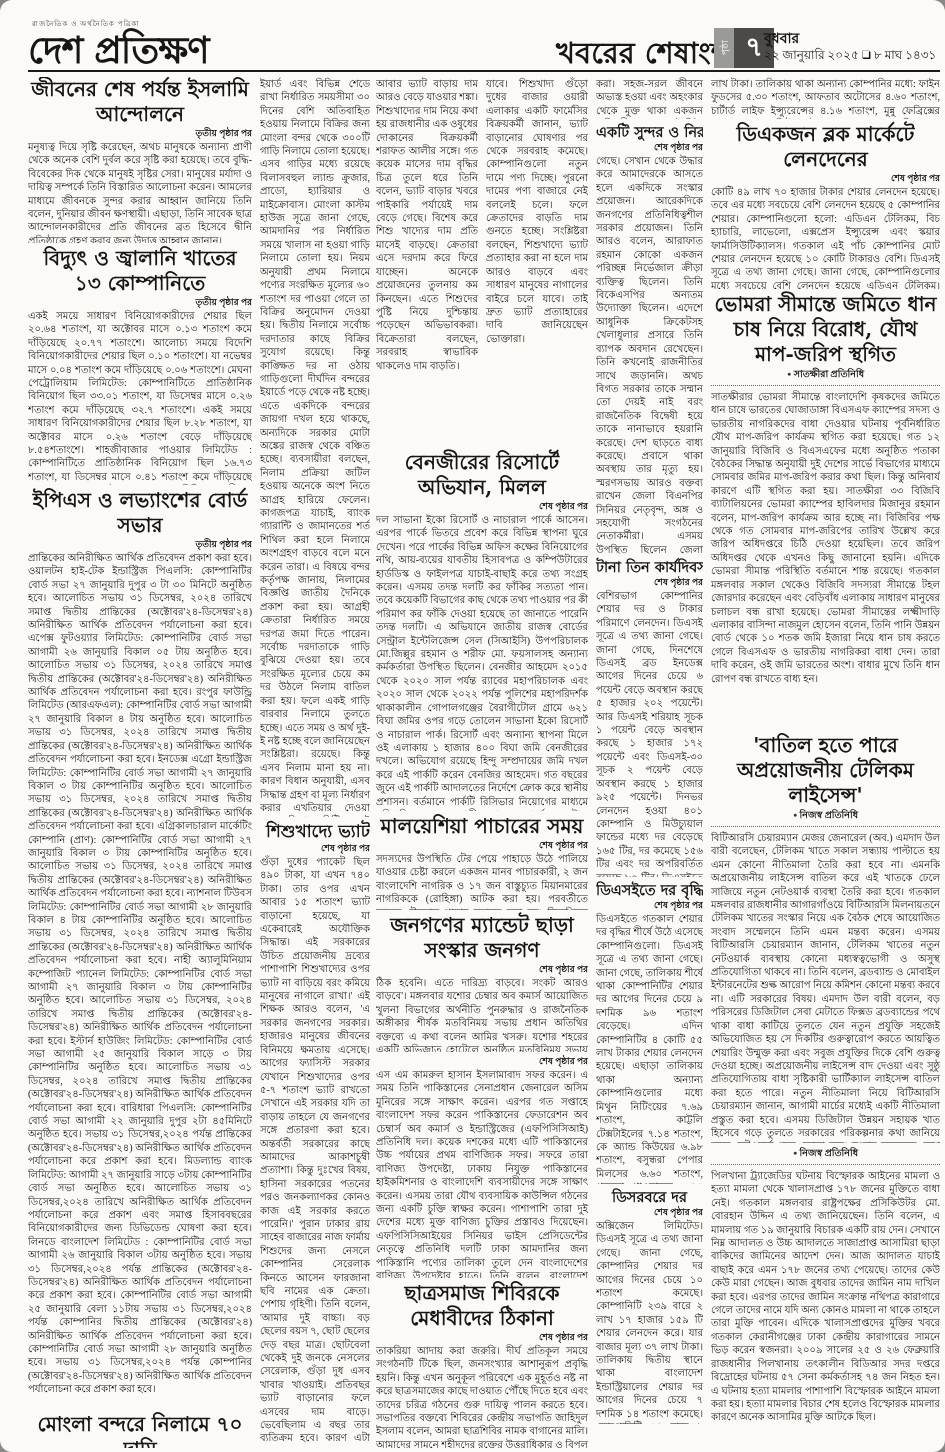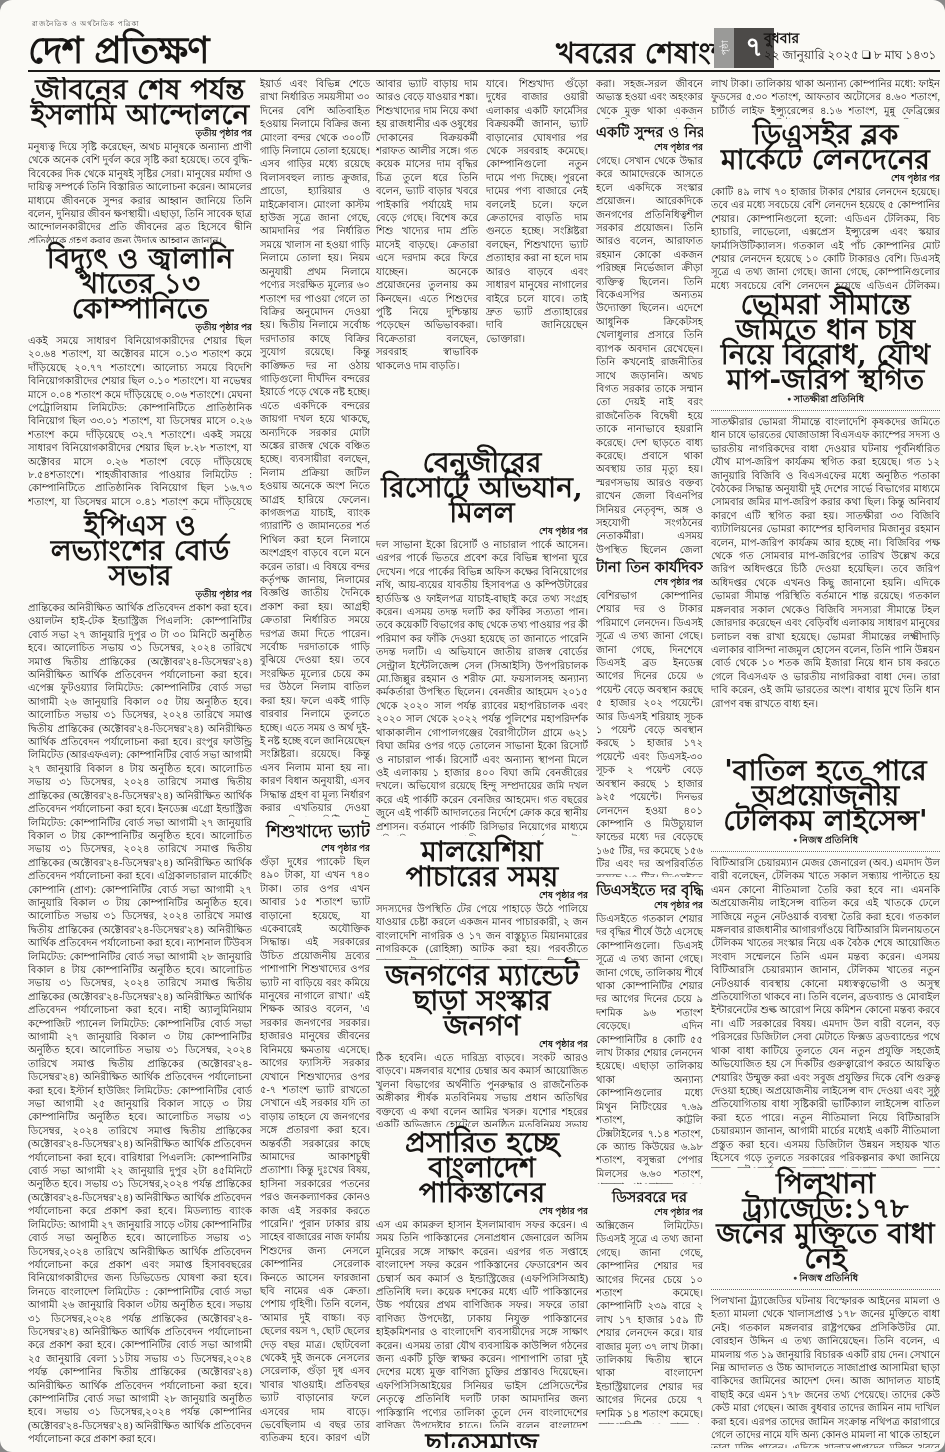--- a/index.html
+++ b/index.html
@@ -24,21 +24,21 @@
   .header-rule{position:absolute;left:28px;top:70px;width:912px;height:2px;background:#1c1a18;}
   
   .strip{position:absolute;top:77px;overflow:hidden;height:1371px;}
   #strip-a{left:28px;width:224px;}
   #strip-b{left:260px;width:110px;}
   #strip-c{left:376px;width:212px;}
   #strip-d{left:596px;width:107px;}
   #strip-e{left:711px;width:229px;}
   article{display:block;}
   .hl{margin:0;text-align:center;font-weight:bold;font-family:"DejaVu Serif",serif;}
-  .hl-lg{font-size:28px;line-height:25px;}
+  .hl-lg{font-size:20px;line-height:25px;}
   .hl-md{font-size:17px;line-height:22px;text-align:right;}
   .hl-sm{font-size:14.5px;line-height:19px;white-space:nowrap;}
   .kicker{text-align:right;font-size:9px;font-weight:bold;line-height:13px;}
   .byline{font-size:9.5px;font-weight:bold;border-bottom:1px dotted #666;
           padding-bottom:3px;margin-bottom:4px;text-align:center;}
   .byline .dot{font-size:7px;vertical-align:1px;color:#333;}
   .body{font-size:10px;line-height:13.4px;text-align:justify;overflow:hidden;
         word-break:break-word;}
   .twocol{column-count:2;column-gap:8px;}
   .mb{margin-bottom:3px;}
@@ -116,21 +116,20 @@
       <h2 class="hl hl-lg">মালয়েশিয়া পাচারের সময়</h2>
       <div class="kicker">শেষ পৃষ্ঠার পর</div>
       <div class="body mb" style="height:58px">সদস্যদের উপস্থিতি টের পেয়ে পাহাড়ে উঠে পালিয়ে যাওয়ার চেষ্টা করলে একজন মানব পাচারকারী, ২ জন বাংলাদেশি নাগরিক ও ১৭ জন বাস্তুচ্যুত মিয়ানমারের নাগরিককে (রোহিঙ্গা) আটক করা হয়। পরবর্তীতে তাদের টেকনাফ থানায় হস্তান্তর করা হয়। বিজ্ঞপ্তিতে আরও বলা হয়, বর্তমানে সরকারের নির্দেশনা বাস্তবায়নের লক্ষ্যে 'ইন এইড টু সিভিল পাওয়ার' এর আওতায় অবৈধ অস্ত্র উদ্ধার, মাদক, সন্ত্রাস নির্মূল ও আইনশৃঙ্খলা পরিস্থিতি নিয়ন্ত্রণে বাংলাদেশ নৌবাহিনীর নিয়মিত টহল অভিযান চলমান রয়েছে এবং তা ভবিষ্যতেও অব্যাহত থাকবে।</div>
     </article>
     <article>
       <h2 class="hl hl-lg">জনগণের ম্যান্ডেট ছাড়া সংস্কার জনগণ</h2>
       <div class="kicker">শেষ পৃষ্ঠার পর</div>
       <div class="body mb" style="height:76px">ঠিক হবেনি। এতে দারিদ্র্য বাড়বে। সংকট আরও বাড়বে'। মঙ্গলবার যশোর চেম্বার অব কমার্স আয়োজিত খুলনা বিভাগের অর্থনীতি পুনরুদ্ধার ও রাজনৈতিক অঙ্গীকার শীর্ষক মতবিনিময় সভায় প্রধান অতিথির বক্তব্যে এ কথা বলেন আমির খসরু। যশোর শহরের একটি অভিজাত হোটেলে অনুষ্ঠিত মতবিনিময় সভায় সভাপতিত্ব করেন যশোর চেম্বার অব কমার্সের সভাপতি মিজানুর রহমান খান। এতে বক্তব্য রাখেন- খুলনা, বাগেরহাট, সাতক্ষীরা, নড়াইল, যশোর, ঝিনাইদহ, চুয়াডাঙ্গা ও মেহেরপুর চেম্বার অব কমার্সের প্রতিনিধিরা। তারা নিজ নিজ জেলার ব্যবসা-বাণিজ্যের সমস্যা ও সম্ভাবনা তুলে ধরেন।</div>
     </article>
     <article>
-      <h2 class="hl hl-lg">প্রসারিত হচ্ছে বাংলাদেশ পাকিস্তানের</h2>
       <div class="kicker">শেষ পৃষ্ঠার পর</div>
       <div class="body mb" style="height:210px">এস এম কামরুল হাসান ইসলামাবাদ সফর করেন। এ সময় তিনি পাকিস্তানের সেনাপ্রধান জেনারেল অসিম মুনিরের সঙ্গে সাক্ষাৎ করেন। এরপর গত সপ্তাহে বাংলাদেশ সফর করেন পাকিস্তানের ফেডারেশন অব চেম্বার্স অব কমার্স ও ইন্ডাস্ট্রিজের (এফপিসিসিআই) প্রতিনিধি দল। কয়েক দশকের মধ্যে এটি পাকিস্তানের উচ্চ পর্যায়ের প্রথম বাণিজ্যিক সফর। সফরে তারা বাণিজ্য উপদেষ্টা, ঢাকায় নিযুক্ত পাকিস্তানের হাইকমিশনার ও বাংলাদেশি ব্যবসায়ীদের সঙ্গে সাক্ষাৎ করেন। এসময় তারা যৌথ ব্যবসায়িক কাউন্সিল গঠনের জন্য একটি চুক্তি স্বাক্ষর করেন। পাশাপাশি তারা দুই দেশের মধ্যে মুক্ত বাণিজ্য চুক্তির প্রস্তাবও দিয়েছেন। এফপিসিসিআইয়ের সিনিয়র ভাইস প্রেসিডেন্টের নেতৃত্বে প্রতিনিধি দলটি ঢাকা আমদানির জন্য পাকিস্তানি পণ্যের তালিকা তুলে দেন বাংলাদেশের বাণিজ্য উপদেষ্টার হাতে। তিনি বলেন, বাংলাদেশ কেবল নয়, পাকিস্তানের ব্যবসায়ীরাও তাদের জনগণের জন্য অনেক পণ্য আমদানি করতে আগ্রহী। তবে দীর্ঘদিন এ সুযোগ ব্যবহৃত হয়নি। এছাড়া দুই দেশের মধ্যে সরাসরি ফ্লাইট চালুর বিষয়টি যাচাইবাছাই করা হচ্ছে। ২০১৮ সালের পর থেকে এ যোগাযোগ বন্ধ রয়েছে।</div>
     </article>
     <article>
       <h2 class="hl hl-lg">ছাত্রসমাজ শিবিরকে মেধাবীদের ঠিকানা</h2>
       <div class="kicker">শেষ পৃষ্ঠার পর</div>
       <div class="body" style="height:155px">তাকরিয়া আদায় করা জরুরি। দীর্ঘ প্রতিকূল সময়ে সংগঠনটি টিকে ছিল, জনসংখ্যার আশানুরূপ প্রবৃদ্ধি হয়নি। কিন্তু এখন অনুকূল পরিবেশে এক মুহূর্তও নষ্ট না করে ছাত্রসমাজের কাছে দাওয়াত পৌঁছে দিতে হবে এবং তাদের চরিত্র গঠনের গুরু দায়িত্ব পালন করতে হবে। সভাপতির বক্তব্যে শিবিরের কেন্দ্রীয় সভাপতি জাহিদুল ইসলাম বলেন, আমরা ছাত্রশিবির নামক বাগানের মালি। আমাদের সামনে শহীদদের রক্তের উত্তরাধিকার ও বিপুল দায়িত্ব। এই পথ ফুল বিছানো নয়; বরং এটি কণ্টকাকীর্ণ। সংগঠনের প্রতিটি দায়িত্বশীলের উচিত এ দায়িত্বকে আমানত হিসেবে বিবেচনা করা। আল্লাহ তায়ালা আকাশ, পৃথিবী ও পর্বতসমূহের কাছে আমানত পেশ করেছিলেন, কিন্তু তারা তা বহন করতে অপারগ হয়। অথচ মানুষ তা বহন করেছে। তিনি আরও বলেন, আমাদের প্রতিটি কাজ ইসলামের নির্দেশনার আলোকে পরিচালিত হতে হবে। দায়িত্বশীল হিসেবে আমাদের উচিত, রাসূলুল্লাহ সাল্লাল্লাহু আলাইহি ওয়া সাল্লামের স্নেহশীলতা ও করুণার গুণাবলি অর্জন</div>
     </article>
   </section>
 
@@ -158,34 +157,33 @@
       <div class="kicker">শেষ পৃষ্ঠার পর</div>
       <div class="body" style="height:205px">অক্সিজেন লিমিটেড। ডিএসই সূত্রে এ তথ্য জানা গেছে। জানা গেছে, কোম্পানির শেয়ার দর আগের দিনের চেয়ে ১০ শতাংশ কমেছে। কোম্পানিটি ২৩৯ বারে ২ লাখ ১৭ হাজার ১৫৯ টি শেয়ার লেনদেন করে। যার বাজার মূল্য ৩৭ লাখ টাকা। তালিকায় দ্বিতীয় স্থানে থাকা বাংলাদেশ ইন্ডাস্ট্রিয়ালের শেয়ার দর আগের দিনের চেয়ে ৭ দশমিক ১৪ শতাংশ কমেছে। কোম্পানিটি ৫৪ বারে ১ লাখ ১০ হাজার টি শেয়ার লেনদেন করে। যার বাজার মূল্য ২১ লাখ টাকা। এছাড়া তালিকায় থাকা অন্য কোম্পানিগুলোর শেয়ার দরও উল্লেখযোগ্য হারে কমেছে বলে জানা গেছে।</div>
     </article>
   </section>
 
   <section class="strip" id="strip-e">
     <article>
       <div class="body mb" style="height:42px">লাখ টাকা। তালিকায় থাকা অন্যান্য কোম্পানির মধ্যে: ফাইন ফুডসের ৫.৩০ শতাংশ, আফতাব অটোসের ৪.৬০ শতাংশ, চার্টার্ড লাইফ ইন্স্যুরেন্সের ৪.১৬ শতাংশ, মুন্নু ফেব্রিক্সের ৩.৯৮ শতাংশ, নিউ লাইনের ৩.৮০ শতাংশ, মিডল্যান্ড ব্যাংকের ৩.৬৪ শতাংশ এবং ঢাকা ডায়িংয়ের ৩.৪১ শতাংশ দর কমেছে।</div>
     </article>
     <article>
-      <h2 class="hl hl-lg">ডিএসইর ব্লক মার্কেটে লেনদেনের</h2>
+      <h2 class="hl hl-lg">ডিএকজন ব্লক মার্কেটে লেনদেনের</h2>
       <div class="kicker">শেষ পৃষ্ঠার পর</div>
       <div class="body mb" style="height:104px">কোটি ৪৯ লাখ ৭০ হাজার টাকার শেয়ার লেনদেন হয়েছে। তবে এর মধ্যে সবচেয়ে বেশি লেনদেন হয়েছে ৫ কোম্পানির শেয়ার। কোম্পানিগুলো হলো: এডিএন টেলিকম, বিচ হ্যাচারি, লাভেলো, এক্সপ্রেস ইন্স্যুরেন্স এবং স্কয়ার ফার্মাসিউটিক্যালস। গতকাল এই পাঁচ কোম্পানির মোট শেয়ার লেনদেন হয়েছে ১০ কোটি টাকারও বেশি। ডিএসই সূত্রে এ তথ্য জানা গেছে। জানা গেছে, কোম্পানিগুলোর মধ্যে সবচেয়ে বেশি লেনদেন হয়েছে এডিএন টেলিকম। এদিন কোম্পানিটির ৪ কোটি ৬০ লাখ টাকার শেয়ার লেনদেন হয়েছে। এর পর দ্বিতীয় অবস্থানে বিচ হ্যাচারি ইন্ডাস্ট্রিজ ২ কোটি ২৪ লাখ টাকার শেয়ার লেনদেন হয়েছে। আর তৃতীয় অবস্থানে ২ কোটি ১৮ লাখ টাকা টাকার শেয়ার লেনদেন করে রয়েছে লাভেলো আইসক্রিমের। এছাড়া অন্য কোম্পানিগুলোর মধ্যে: এক্সপ্রেস ইন্স্যুরেন্স ১ কোটি ৪ লাখ টাকা শেয়ার লেনদেন এবং স্কয়ার ফার্মাসিউটিক্যালস ৬৭ লাখ টাকার শেয়ার লেনদেন হয়েছে।</div>
     </article>
     <article>
       <h2 class="hl hl-lg">ভোমরা সীমান্তে জমিতে ধান চাষ নিয়ে বিরোধ, যৌথ মাপ-জরিপ স্থগিত</h2>
       <div class="byline"><span class="dot">●</span> <span>সাতক্ষীরা প্রতিনিধি</span></div>
       <div class="body mb" style="height:340px">সাতক্ষীরার ভোমরা সীমান্তে বাংলাদেশি কৃষকদের জমিতে ধান চাষে ভারতের ঘোজাডাঙ্গা বিএসএফ ক্যাম্পের সদস্য ও ভারতীয় নাগরিকদের বাধা দেওয়ার ঘটনায় পূর্বনির্ধারিত যৌথ মাপ-জরিপ কার্যক্রম স্থগিত করা হয়েছে। গত ১২ জানুয়ারি বিজিবি ও বিএসএফের মধ্যে অনুষ্ঠিত পতাকা বৈঠকের সিদ্ধান্ত অনুযায়ী দুই দেশের সার্ভে বিভাগের মাধ্যমে সোমবার জমির মাপ-জরিপ করার কথা ছিল। কিন্তু অনিবার্য কারণে এটি স্থগিত করা হয়। সাতক্ষীরা ৩৩ বিজিবি ব্যাটালিয়নের ভোমরা ক্যাম্পের হাবিলদার মিজানুর রহমান বলেন, মাপ-জরিপ কার্যক্রম আর হচ্ছে না। বিজিবির পক্ষ থেকে গত সোমবার মাপ-জরিপের তারিখ উল্লেখ করে জরিপ অধিদপ্তরে চিঠি দেওয়া হয়েছিল। তবে জরিপ অধিদপ্তর থেকে এখনও কিছু জানানো হয়নি। এদিকে ভোমরা সীমান্ত পরিস্থিতি বর্তমানে শান্ত রয়েছে। গতকাল মঙ্গলবার সকাল থেকেও বিজিবি সদস্যরা সীমান্তে টহল জোরদার করেছেন এবং বেড়িবাঁধ এলাকায় সাধারণ মানুষের চলাচল বন্ধ রাখা হয়েছে। ভোমরা সীমান্তের লক্ষ্মীদাড়ি এলাকার বাসিন্দা নাজমুল হোসেন বলেন, তিনি পানি উন্নয়ন বোর্ড থেকে ১০ শতক জমি ইজারা নিয়ে ধান চাষ করতে গেলে বিএসএফ ও ভারতীয় নাগরিকরা বাধা দেন। তারা দাবি করেন, ওই জমি ভারতের অংশ। বাধার মুখে তিনি ধান রোপণ বন্ধ রাখতে বাধ্য হন।</div>
     </article>
     <article>
       <h2 class="hl hl-lg">'বাতিল হতে পারে অপ্রয়োজনীয় টেলিকম লাইসেন্স'</h2>
       <div class="byline"><span class="dot">●</span> <span>নিজস্ব প্রতিনিধি</span></div>
       <div class="body mb" style="height:312px">বিটিআরসি চেয়ারম্যান মেজর জেনারেল (অব.) এমদাদ উল বারী বলেছেন, টেলিকম খাতে সকাল সন্ধ্যায় পাল্টাতে হয় এমন কোনো নীতিমালা তৈরি করা হবে না। এমনকি অপ্রয়োজনীয় লাইসেন্স বাতিল করে এই খাতকে ঢেলে সাজিয়ে নতুন নেটওয়ার্ক ব্যবস্থা তৈরি করা হবে। গতকাল মঙ্গলবার রাজধানীর আগারগাঁওয়ে বিটিআরসি মিলনায়তনে টেলিকম খাতের সংস্কার নিয়ে এক বৈঠক শেষে আয়োজিত সংবাদ সম্মেলনে তিনি এমন মন্তব্য করেন। এসময় বিটিআরসি চেয়ারম্যান জানান, টেলিকম খাতের নতুন নেটওয়ার্ক ব্যবস্থায় কোনো মধ্যস্বত্বভোগী ও অসুস্থ প্রতিযোগিতা থাকবে না। তিনি বলেন, ব্রডব্যান্ড ও মোবাইল ইন্টারনেটের শুল্ক আরোপ নিয়ে কমিশন কোনো মন্তব্য করবে না। এটি সরকারের বিষয়। এমদাদ উল বারী বলেন, বড় পরিসরের ডিজিটাল সেবা মেটাতে ফিক্সড ব্রডব্যান্ডের পথে থাকা বাধা কাটিয়ে তুলতে যেন নতুন প্রযুক্তি সহজেই অভিযোজিত হয় সে দিকটির গুরুত্বারোপ করতে আয়ত্বিত শেয়ারিং উন্মুক্ত করা এবং সবুজ প্রযুক্তির দিকে বেশি গুরুত্ব দেওয়া হচ্ছে। অপ্রয়োজনীয় লাইসেন্স বাদ দেওয়া এবং সুষ্ঠু প্রতিযোগিতায় বাধা সৃষ্টিকারী ভার্টিক্যাল লাইসেন্স বাতিল করা হতে পারে। নতুন নীতিমালা নিয়ে বিটিআরসি চেয়ারম্যান জানান, আগামী মার্চের মধ্যেই একটি নীতিমালা প্রস্তুত করা হবে। এসময় ডিজিটাল উন্নয়ন সহায়ক খাত হিসেবে গড়ে তুলতে সরকারের পরিকল্পনার কথা জানিয়ে নতুন নেটওয়ার্ক গড়ে তোলা হবে। সংবাদ সম্মেলনে দেশে ফাইভজি সেবা কবে নাগাদ চালু হতে পারে এমন প্রশ্নের জবাবে বিটিআরসি চেয়ারম্যান বলেন, দেশে ফাইভজি সেবা কবে নাগাদ চালু হবে সেটা এই মুহূর্তে বলতে পারছি না। তবে ফাইভজি সেবা চালু করতে বিটিআরসি কাজ করছে।</div>
     </article>
     <article>
-      <h2 class="hl hl-lg">পিলখানা ট্র্যাজেডি:১৭৮ জনের মুক্তিতে বাধা নেই</h2>
       <div class="byline"><span class="dot">●</span> <span>নিজস্ব প্রতিনিধি</span></div>
       <div class="body" style="height:300px">পিলখানা ট্র্যাজেডির ঘটনায় বিস্ফোরক আইনের মামলা ও হত্যা মামলা থেকে খালাসপ্রাপ্ত ১৭৮ জনের মুক্তিতে বাধা নেই। গতকাল মঙ্গলবার রাষ্ট্রপক্ষের প্রসিকিউটর মো. বোরহান উদ্দিন এ তথ্য জানিয়েছেন। তিনি বলেন, এ মামলায় গত ১৯ জানুয়ারি বিচারক একটি রায় দেন। সেখানে নিম্ন আদালত ও উচ্চ আদালতে সাজাপ্রাপ্ত আসামিরা ছাড়া বাকিদের জামিনের আদেশ দেন। আজ আদালত যাচাই বাছাই করে এমন ১৭৮ জনের তথ্য পেয়েছে। তাদের কেউ কেউ মারা গেছেন। আজ বুধবার তাদের জামিন নাম দাখিল করা হবে। এরপর তাদের জামিন সংক্রান্ত নথিপত্র কারাগারে গেলে তাদের নামে যদি অন্য কোনও মামলা না থাকে তাহলে তারা মুক্তি পাবেন। এদিকে খালাসপ্রাপ্তদের মুক্তির খবরে গতকাল কেরানীগঞ্জের ঢাকা কেন্দ্রীয় কারাগারের সামনে ভিড় করেন স্বজনরা। ২০০৯ সালের ২৫ ও ২৬ ফেব্রুয়ারি রাজধানীর পিলখানায় তৎকালীন বিডিআর সদর দপ্তরে বিদ্রোহের ঘটনায় ৫৭ সেনা কর্মকর্তাসহ ৭৪ জন নিহত হন। এ ঘটনায় হত্যা মামলার পাশাপাশি বিস্ফোরক আইনে মামলা করা হয়। হত্যা মামলার বিচার শেষ হলেও বিস্ফোরক মামলার কারণে অনেক আসামির মুক্তি আটকে ছিল।</div>
     </article>
   </section>
 
 </div>
 
 </body></html>

